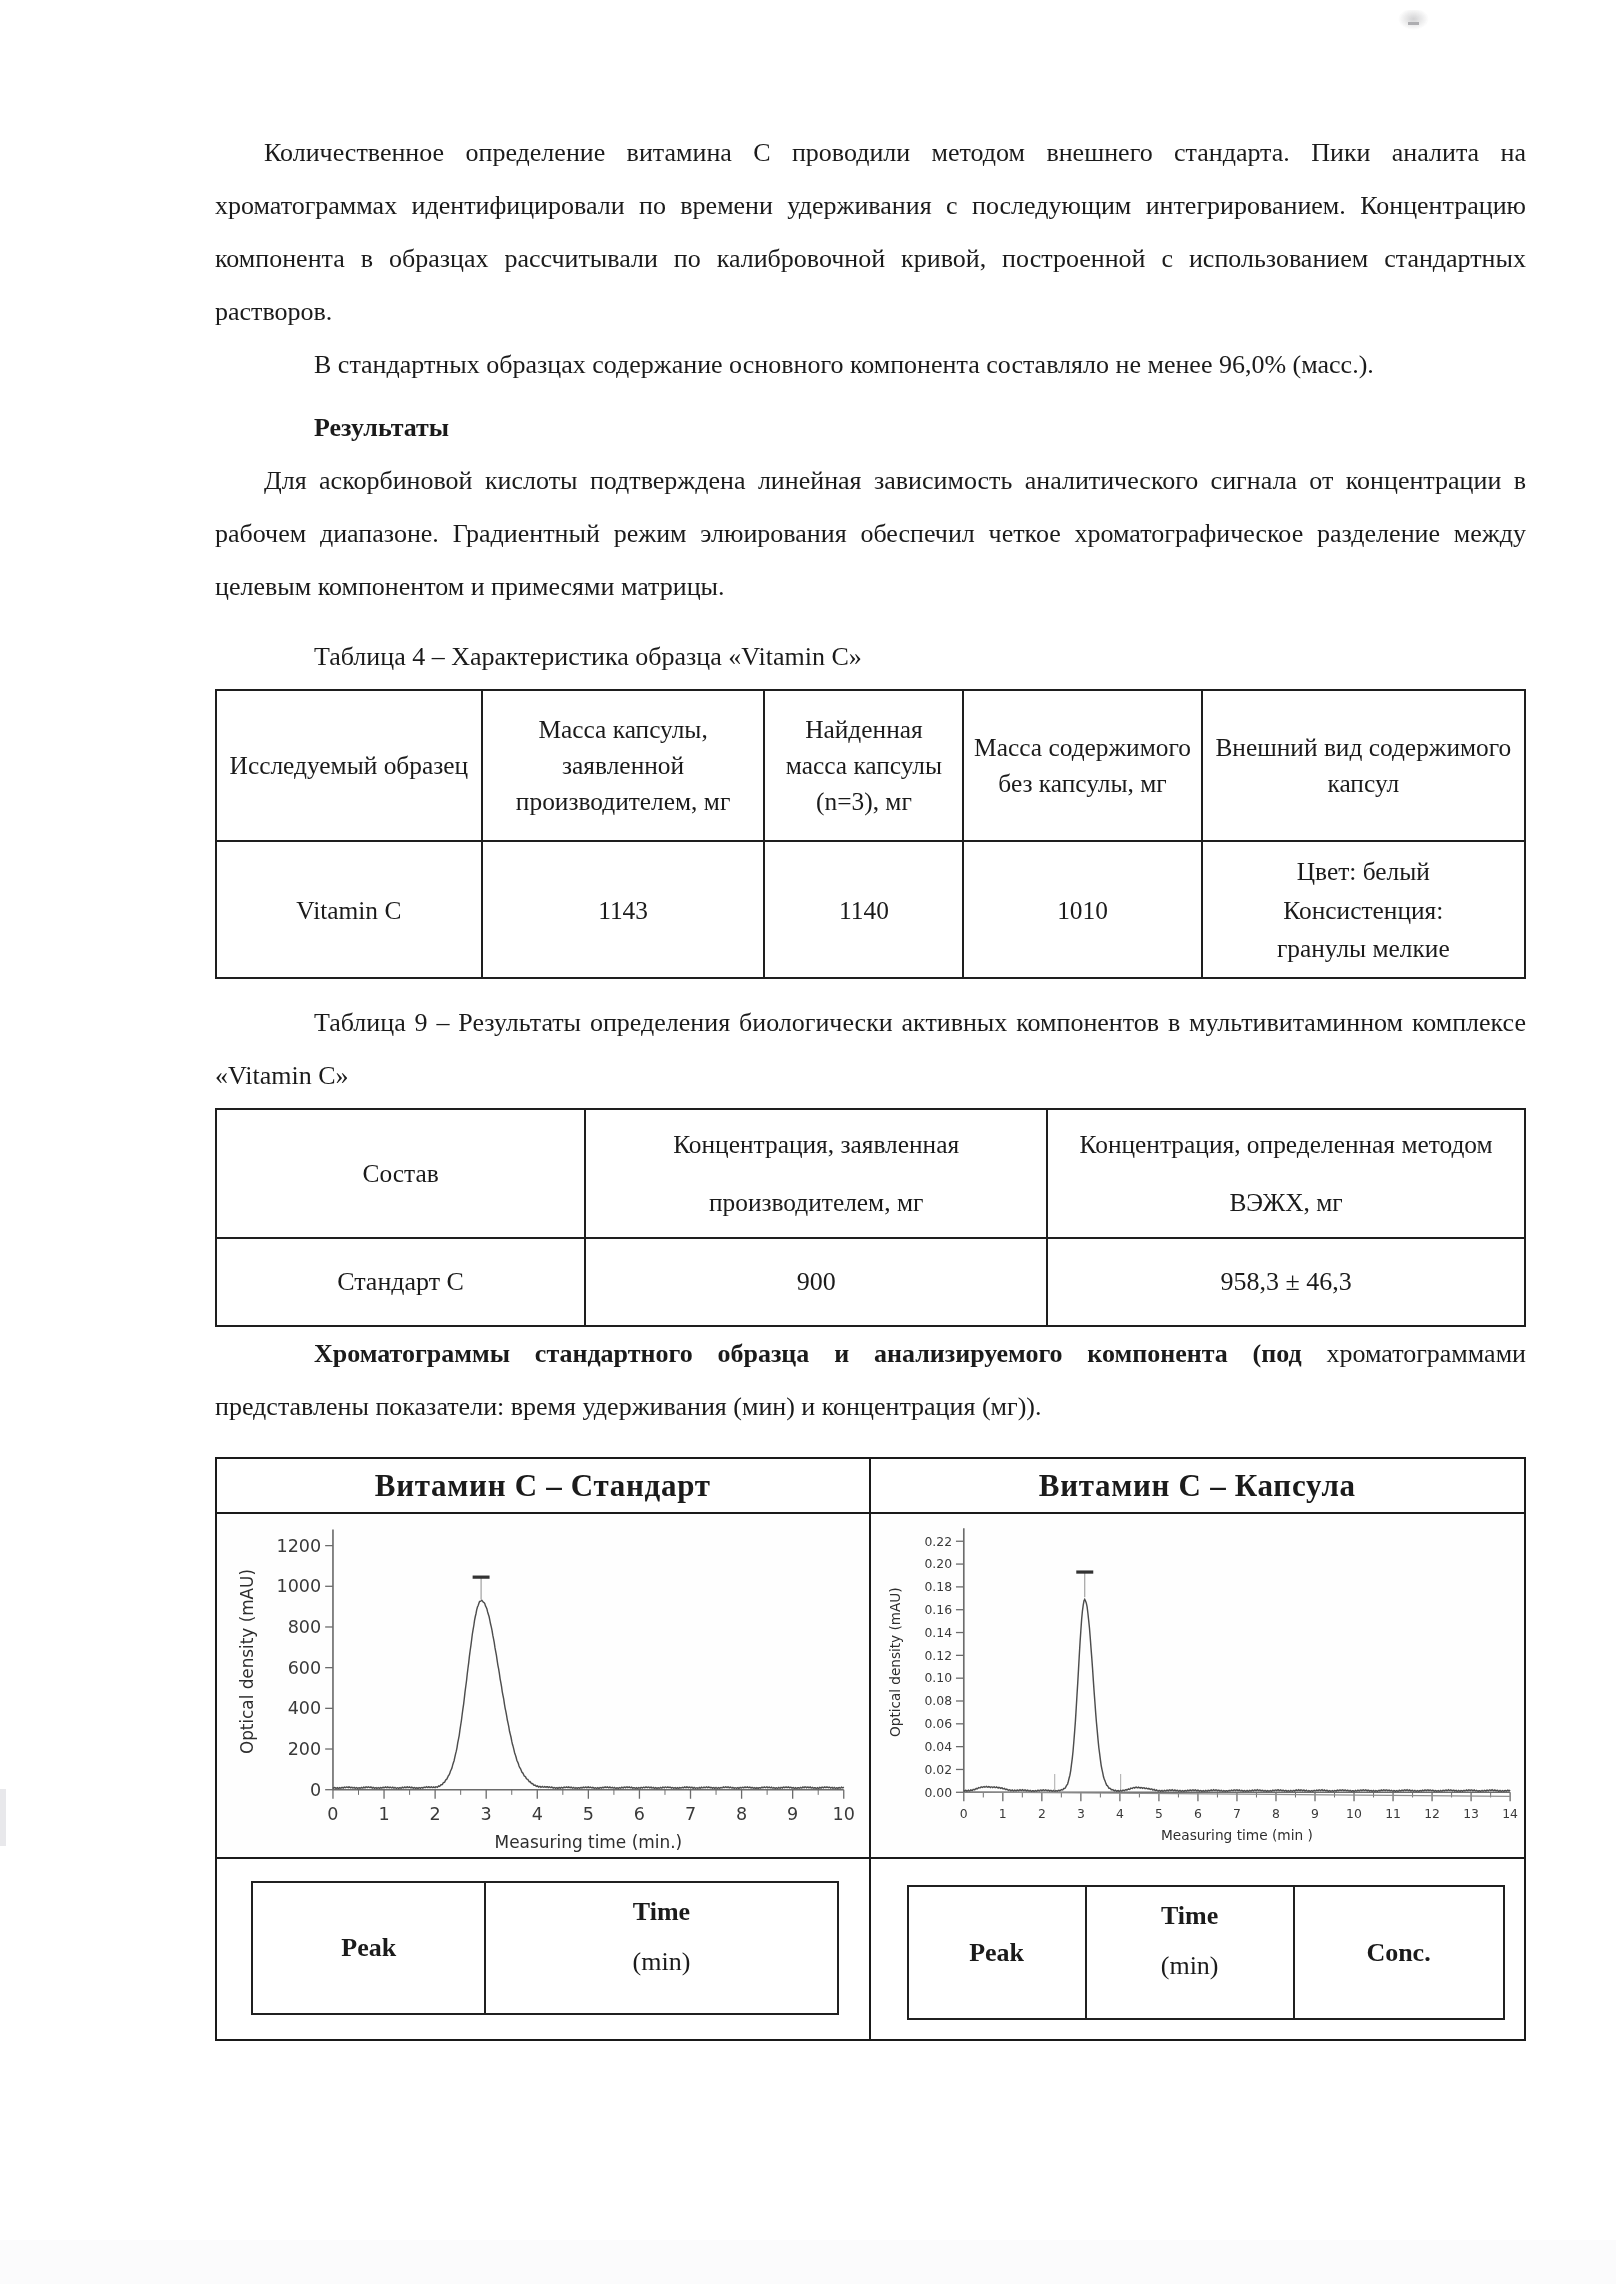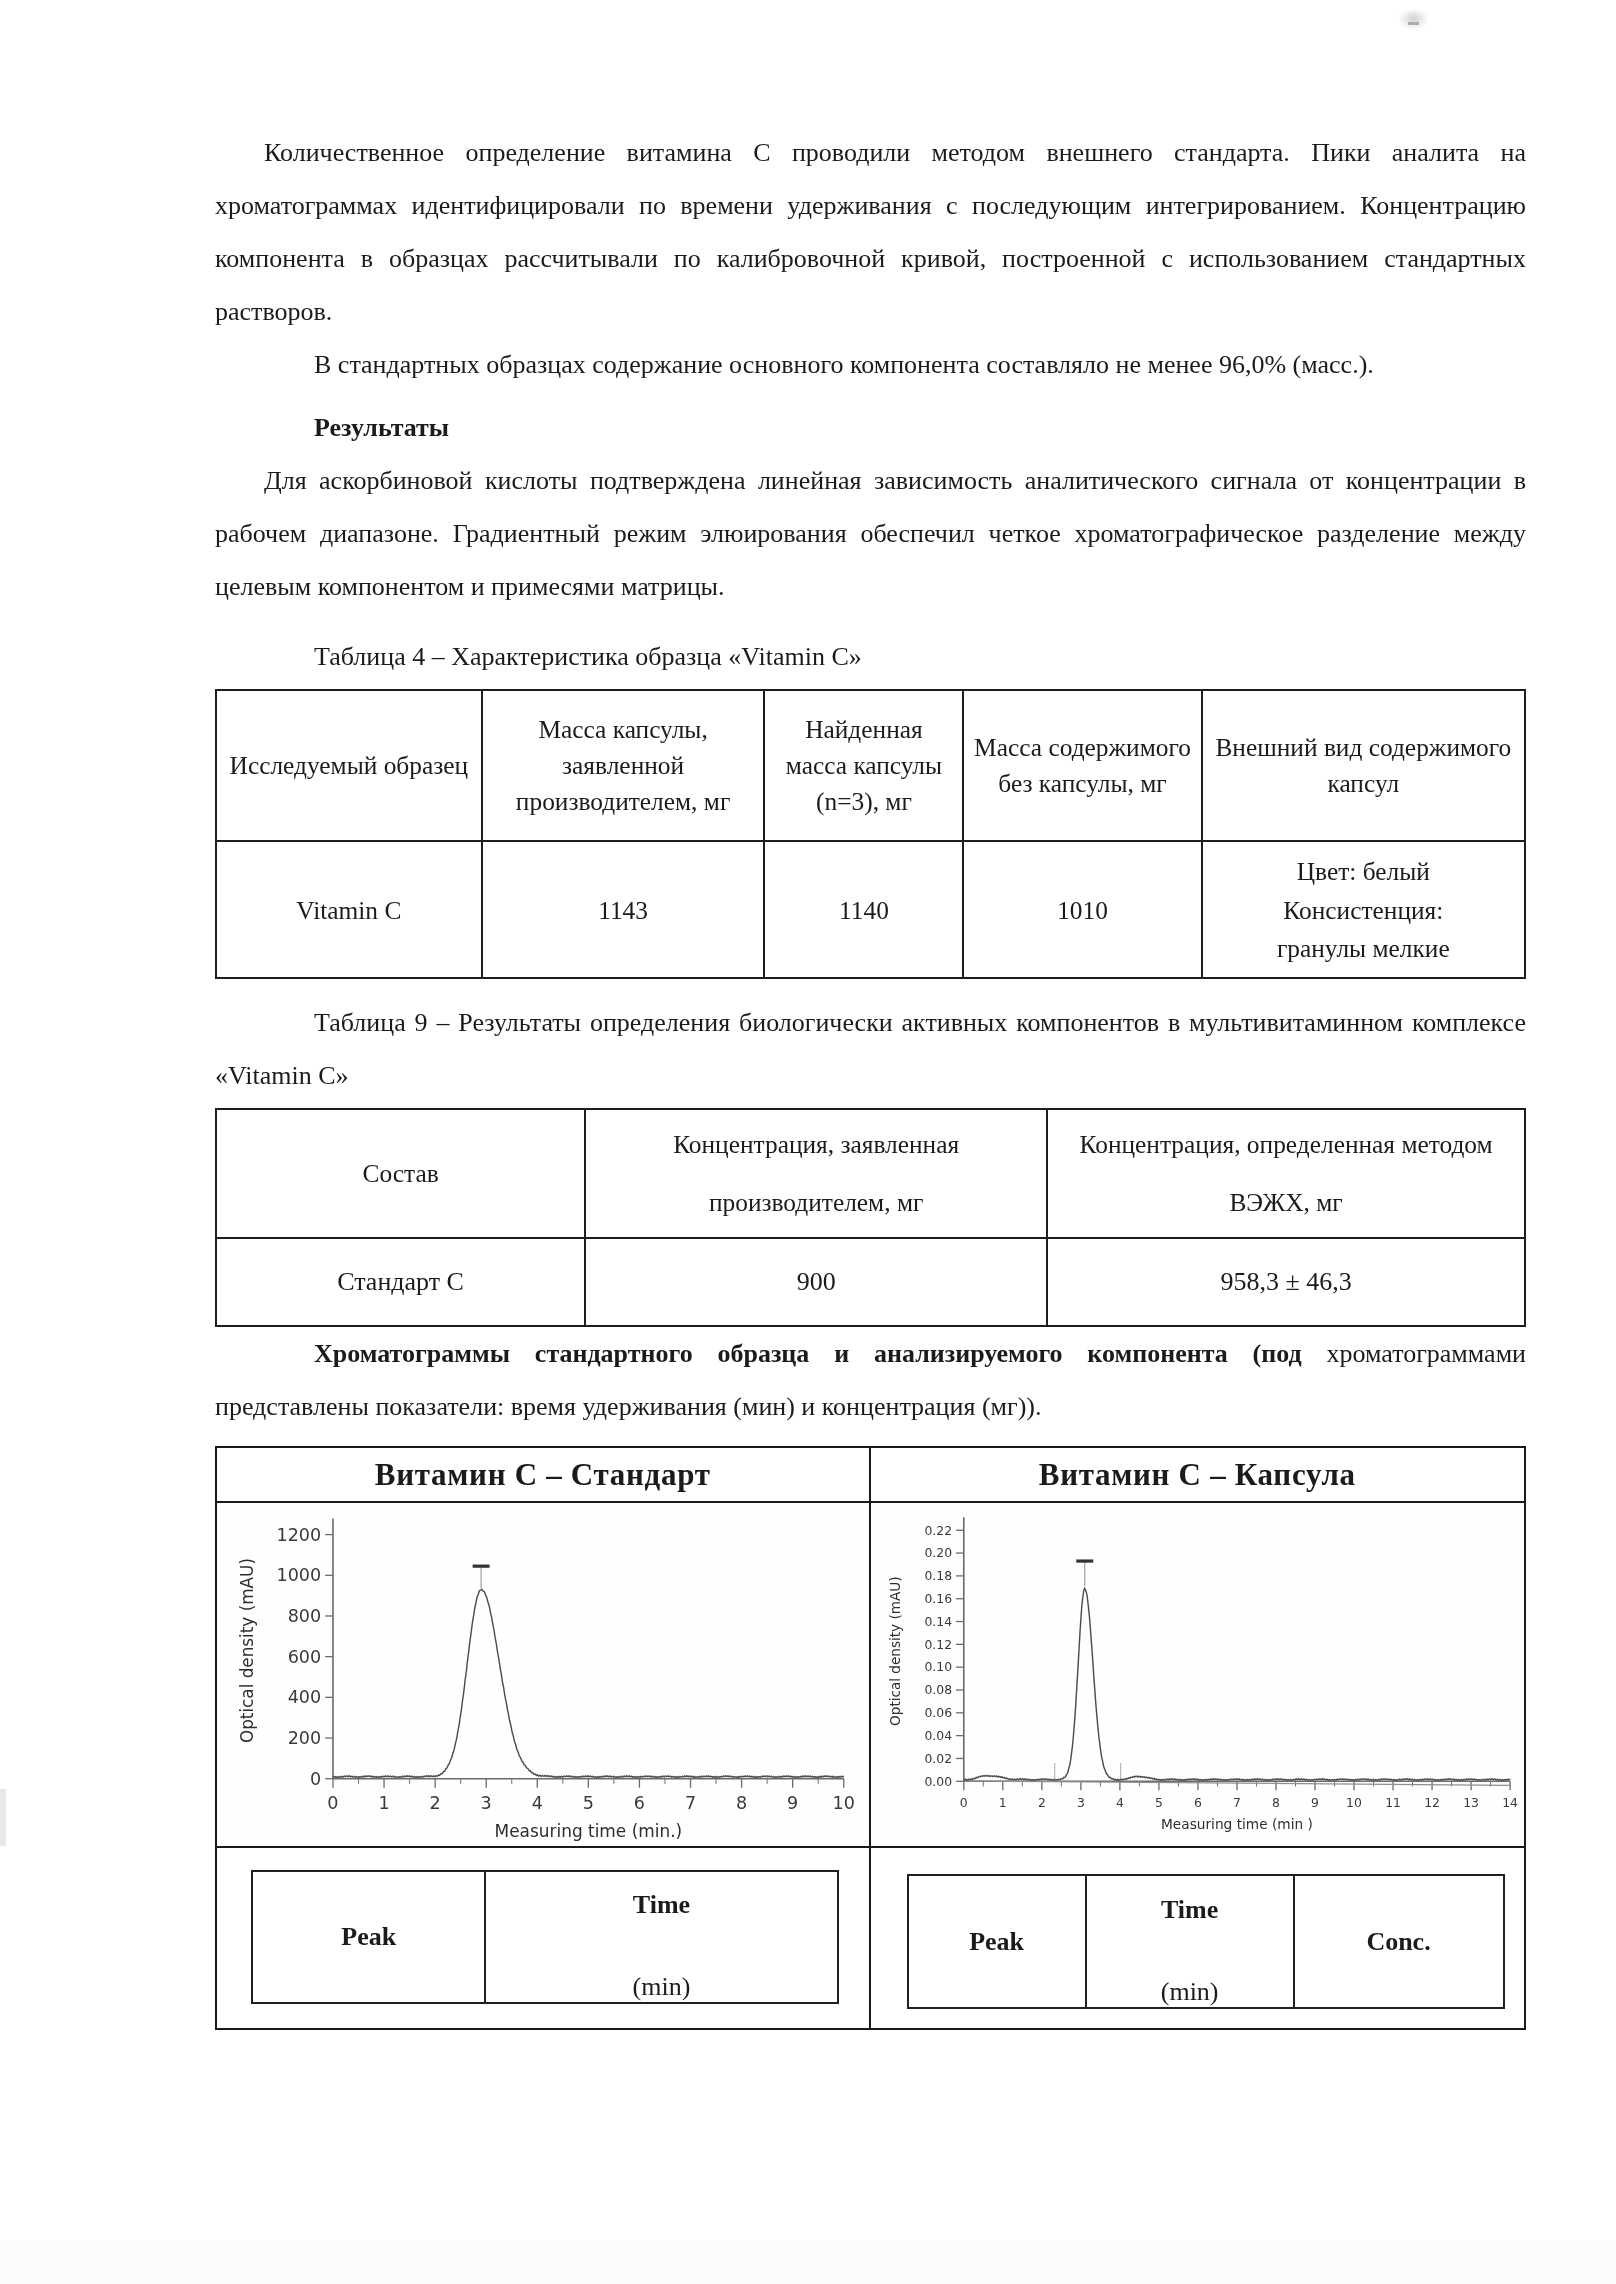--- a/index.html
+++ b/index.html
@@ -16,35 +16,35 @@
   table.doc-table{width:100%;border-collapse:collapse;table-layout:fixed;}
   .doc-table th,.doc-table td{border:2px solid #1e1e1e;text-align:center;vertical-align:middle;
         font-weight:normal;font-size:25.4px;padding:5.2px 6.5px;}
   .t1 th{line-height:1.42;height:139px;}
   .t1 td{line-height:1.5;height:125px;}
   .t2{margin-top:3.9px;}
   .t2 th{line-height:2.3;height:116px;}
   .t2 td{height:76px;font-size:26px;}
   .pre{white-space:pre-line;}
 
-  .panel{margin-top:13px;border:2.6px solid #1a1a1a;display:grid;
+  .panel{margin-top:24px;border:2.6px solid #1a1a1a;display:grid;
          grid-template-columns:1fr 1fr;grid-template-rows:55px 345px 180px;}
   .cell-l{border-right:2.6px solid #1a1a1a;}
   .title-cell{border-bottom:2.6px solid #1a1a1a;display:flex;align-items:center;justify-content:center;
          font-weight:bold;font-size:31px;letter-spacing:0.7px;}
   .chart-cell{border-bottom:2.6px solid #1a1a1a;background:#fefefe;}
   .chart-cell svg{display:block;width:100%;height:100%;}
   .tbl-cell{padding-top:22px;}
   .itable{display:flex;border:2px solid #202020;background:#fff;box-sizing:border-box;}
   .itable-left{margin:0 30px 0 34px;height:134px;}
   .itable-right{margin:3.9px 19.5px 0 36px;height:135px;}
   .icell{border-right:2px solid #202020;box-sizing:border-box;display:flex;flex-direction:column;
          align-items:center;justify-content:center;font-weight:bold;font-size:26px;}
   .icell:last-child{border-right:none;}
-  .time-cell{justify-content:flex-end;padding-top:14.3px;gap:52px;}
+  .time-cell{justify-content:flex-start;padding-top:14.3px;gap:20px;}
   .min-label{font-weight:normal;}
   .w40{width:40%;} .w60{width:60%;}
   .w30{width:30%;} .w35{width:35%;}
 
   .artifact-top{position:absolute;left:1398px;top:10.4px;width:31px;height:19.5px;
       background:radial-gradient(ellipse at 50% 45%, #c7c7c9 0%, rgba(255,255,255,0) 70%);opacity:.8;}
   .artifact-dot{position:absolute;left:10.4px;top:11.7px;width:10.4px;height:2.6px;background:#9a9a9e;display:block;}
   .left-strip{position:absolute;left:0;top:1789px;width:5.9px;height:57px;background:#e8e8eb;}
   .bottom-band{position:absolute;left:0;top:2240px;width:1617px;height:44px;background:#fbfbfc;}
 </style>

